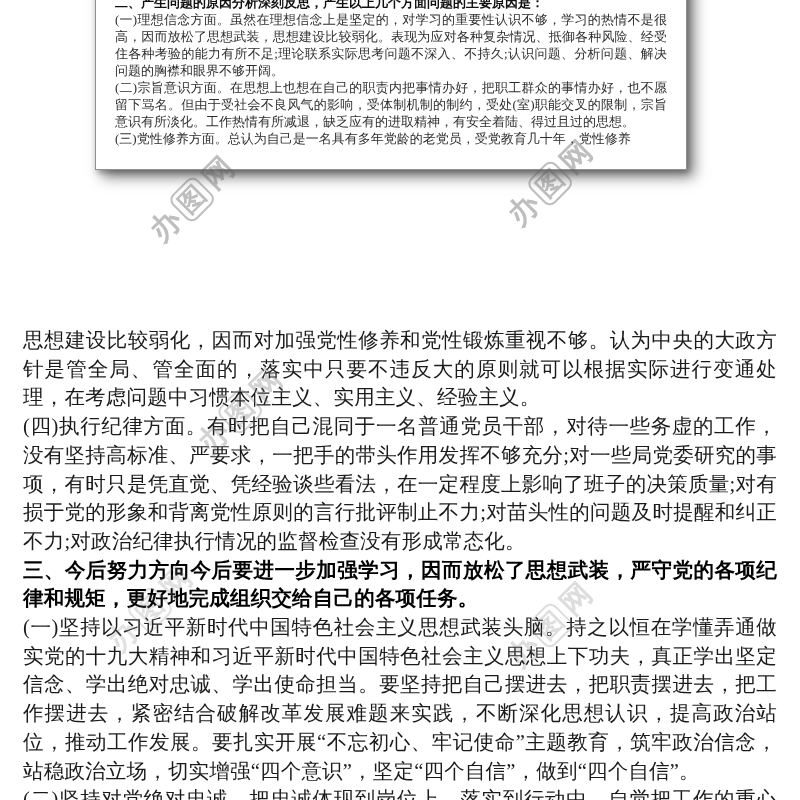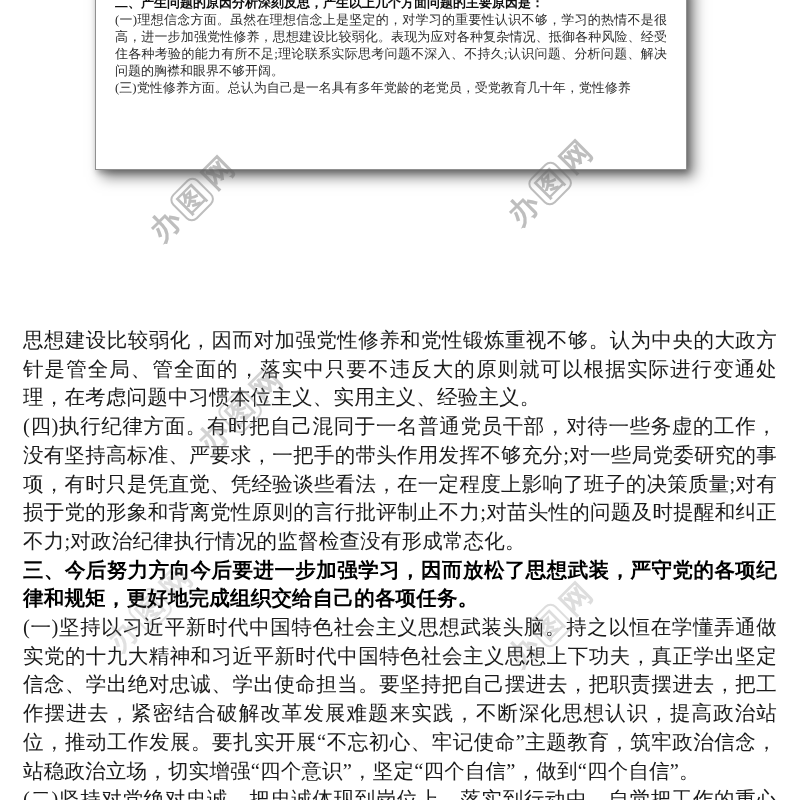--- a/index.html
+++ b/index.html
@@ -49,21 +49,22 @@
   .wm4{left:98px;top:592px;color:rgba(120,120,120,0.22);}
   .wm5{left:498px;top:608px;color:rgba(120,120,120,0.25);}
 </style>
 </head>
 <body>
 
 <div class="stage">
 
   <div class="doc-card">
     <p class="hd">二、产生问题的原因分析深刻反思，产生以上几个方面问题的主要原因是：</p>
-    <p>(一)理想信念方面。虽然在理想信念上是坚定的，对学习的重要性认识不够，学习的热情不是很高，进一步加强党性修养，思想建设比较弱化。表现为应对各种复杂情况、抵御各种风险、经受住各种考验的能力有所不足;理论联系实际思考问题不深入、不持久;认识问题、分析问题、解决问题的胸襟和眼界不够开阔。</p>
+    <p>(一)理想信念方面。虽然在理想信念上是坚定的，对学习的重要性认识不够，学习的热情不是很高，因而放松了思想武装，思想建设比较弱化。表现为应对各种复杂情况、抵御各种风险、经受住各种考验的能力有所不足;理论联系实际思考问题不深入、不持久;认识问题、分析问题、解决问题的胸襟和眼界不够开阔。</p>
+    <p>(二)宗旨意识方面。在思想上也想在自己的职责内把事情办好，把职工群众的事情办好，也不愿留下骂名。但由于受社会不良风气的影响，受体制机制的制约，受处(室)职能交叉的限制，宗旨意识有所淡化。工作热情有所减退，缺乏应有的进取精神，有安全着陆、得过且过的思想。</p>
     <p>(三)党性修养方面。总认为自己是一名具有多年党龄的老党员，受党教育几十年，党性修养</p>
   </div>
 
   <div class="body-text">
     <p>思想建设比较弱化，因而对加强党性修养和党性锻炼重视不够。认为中央的大政方针是管全局、管全面的，落实中只要不违反大的原则就可以根据实际进行变通处理，在考虑问题中习惯本位主义、实用主义、经验主义。</p>
     <p>(四)执行纪律方面。有时把自己混同于一名普通党员干部，对待一些务虚的工作，没有坚持高标准、严要求，一把手的带头作用发挥不够充分;对一些局党委研究的事项，有时只是凭直觉、凭经验谈些看法，在一定程度上影响了班子的决策质量;对有损于党的形象和背离党性原则的言行批评制止不力;对苗头性的问题及时提醒和纠正不力;对政治纪律执行情况的监督检查没有形成常态化。</p>
     <p class="b">三、今后努力方向今后要进一步加强学习，因而放松了思想武装，严守党的各项纪律和规矩，更好地完成组织交给自己的各项任务。</p>
     <p>(一)坚持以习近平新时代中国特色社会主义思想武装头脑。持之以恒在学懂弄通做实党的十九大精神和习近平新时代中国特色社会主义思想上下功夫，真正学出坚定信念、学出绝对忠诚、学出使命担当。要坚持把自己摆进去，把职责摆进去，把工作摆进去，紧密结合破解改革发展难题来实践，不断深化思想认识，提高政治站位，推动工作发展。要扎实开展“不忘初心、牢记使命”主题教育，筑牢政治信念，站稳政治立场，切实增强“四个意识”，坚定“四个自信”，做到“四个自信”。</p>
     <p>(二)坚持对党绝对忠诚，把忠诚体现到岗位上，落实到行动中，自觉把工作的重心放在全省</p>
   </div>

